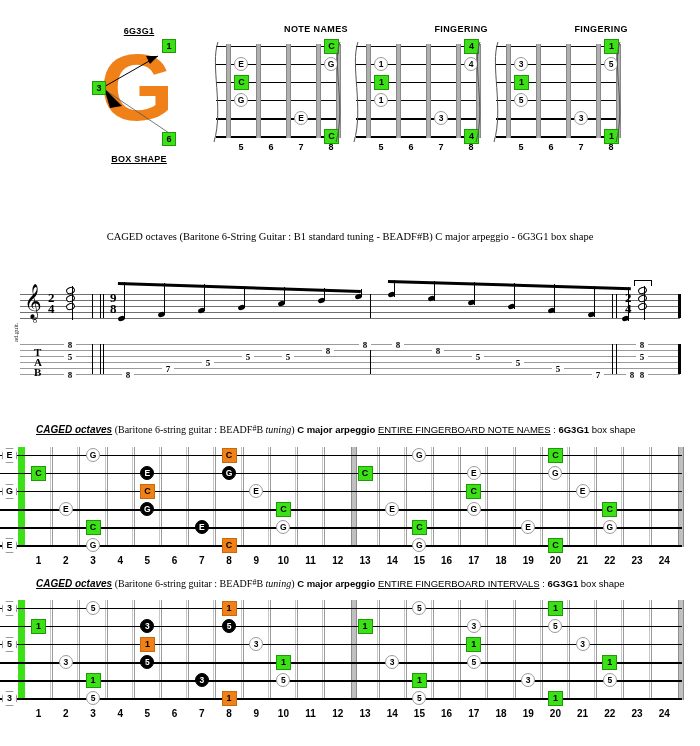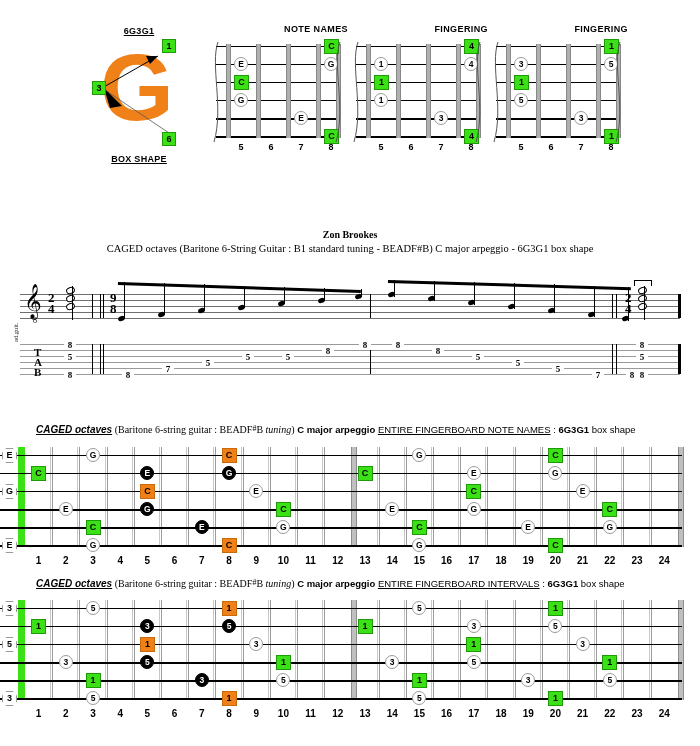--- a/index.html
+++ b/index.html
@@ -187,21 +187,20 @@
         <div class="marker" style="left:116px;top:91px;">1</div>
         <svg style="position:absolute;left:0;top:0;" width="140" height="115">
           <path d="M10,4 C2,26 16,70 6,104" stroke="#555" fill="none" stroke-width="1"></path>
           <path d="M132,4 C124,26 138,70 128,104" stroke="#555" fill="none" stroke-width="1"></path>
         </svg>
       </div>
     </div>
 </div>
 
 <div id="site-head">
-  <div class="site-author">Zon Brookes</div>
   <div class="site-sub">CAGED octaves (Baritone 6-String Guitar : B1 standard tuning - BEADF#B) C major arpeggio - 6G3G1 box shape</div>
 </div>
 
 <div id="notation">
     <div class="adguit" style="left:12px;top:60px;">ad.guit.</div>
     <div class="staffline" style="left:20px;top:12px;width:660px;"></div>
     <div class="staffline" style="left:20px;top:18px;width:660px;"></div>
     <div class="staffline" style="left:20px;top:24px;width:660px;"></div>
     <div class="staffline" style="left:20px;top:30px;width:660px;"></div>
     <div class="staffline" style="left:20px;top:36px;width:660px;"></div>

